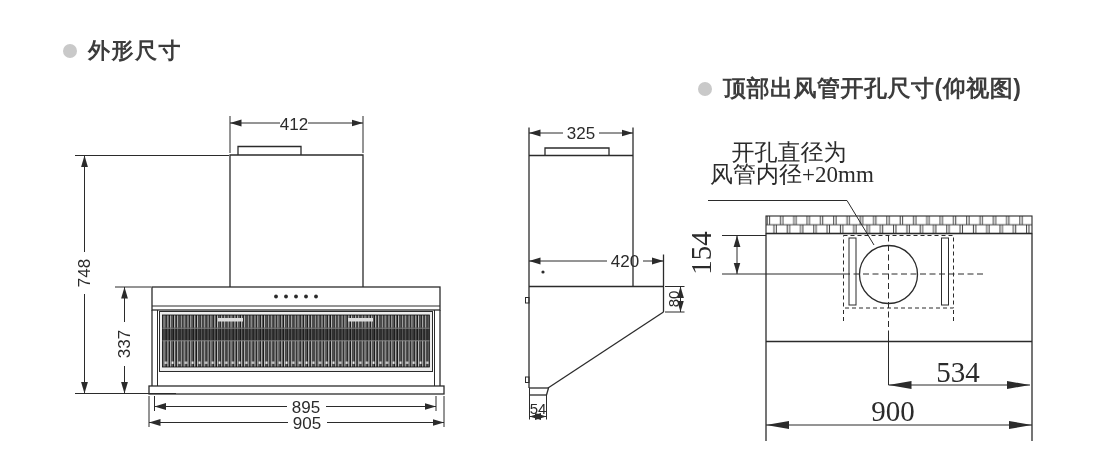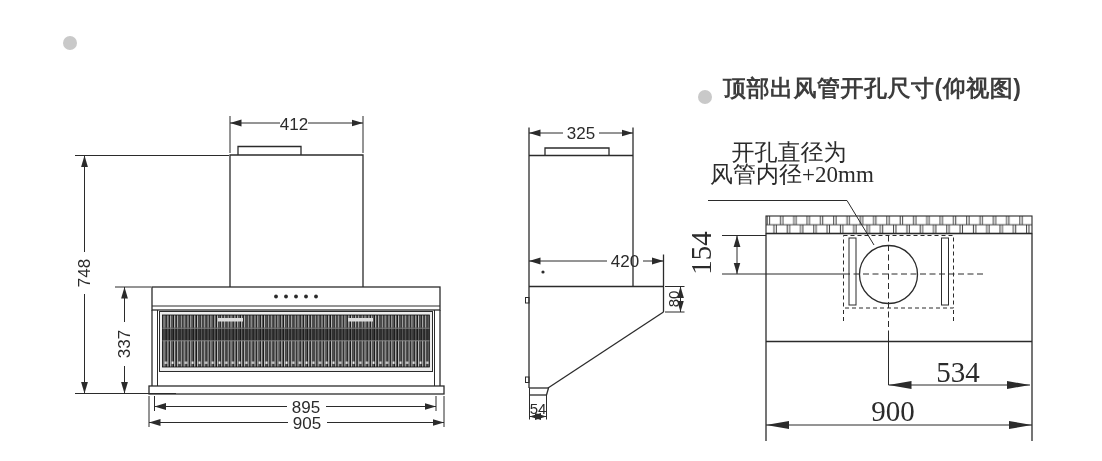--- a/index.html
+++ b/index.html
@@ -3,40 +3,41 @@
 <meta charset="utf-8">
 <style>
   html,body{margin:0;padding:0;background:#fff;}
   .stage{position:relative;width:1102px;height:461px;background:#ffffff;
          font-family:"Liberation Sans",sans-serif;overflow:hidden;}
   .sec-title{position:absolute;display:flex;align-items:center;color:#3c3c3c;
              font-weight:700;}
   .sec-title .bullet{width:14px;height:14px;border-radius:50%;background:#c9c9c9;
              margin-right:11px;flex:0 0 auto;}
   .t-left{left:63px;top:36px;font-size:22px;letter-spacing:1.5px;}
-  .t-right{left:698px;top:73px;font-size:23px;letter-spacing:0.5px;align-items:flex-end;}
+  .t-right{left:698px;top:73px;font-size:23px;letter-spacing:0.5px;}
   svg{position:absolute;left:0;top:0;}
   .obj{stroke:#2b2b2b;stroke-width:1.3;fill:none;}
   .thin{stroke:#2b2b2b;stroke-width:1;fill:none;}
   .dash{stroke:#2b2b2b;stroke-width:1;fill:none;stroke-dasharray:4 3;}
   .cdash{stroke:#2b2b2b;stroke-width:1;fill:none;stroke-dasharray:6 3.5;}
   text{fill:#2b2b2b;}
   .dsans{font-family:"Liberation Sans",sans-serif;font-size:17px;}
   .dsans-s{font-family:"Liberation Sans",sans-serif;font-size:15px;}
   .dserif{font-family:"Liberation Serif","DejaVu Serif",serif;font-size:29px;}
   .nserif{font-family:"Liberation Serif","DejaVu Serif",serif;font-size:23px;}
   .mid{text-anchor:middle;dominant-baseline:central;}
 </style>
 </head>
 <body>
 
 <div class="stage">
 
   <div class="sec-title t-left">
     <span class="bullet"></span>
+    <span>外形尺寸</span>
   </div>
 
   <div class="sec-title t-right">
     <span class="bullet"></span>
     <span>顶部出风管开孔尺寸(仰视图)</span>
   </div>
 
   <svg width="1102" height="461" viewBox="0 0 1102 461">
     <defs>
       <marker id="aS" viewBox="0 0 12 8" refX="11.5" refY="4" markerWidth="12" markerHeight="8" orient="auto-start-reverse" markerUnits="userSpaceOnUse">

